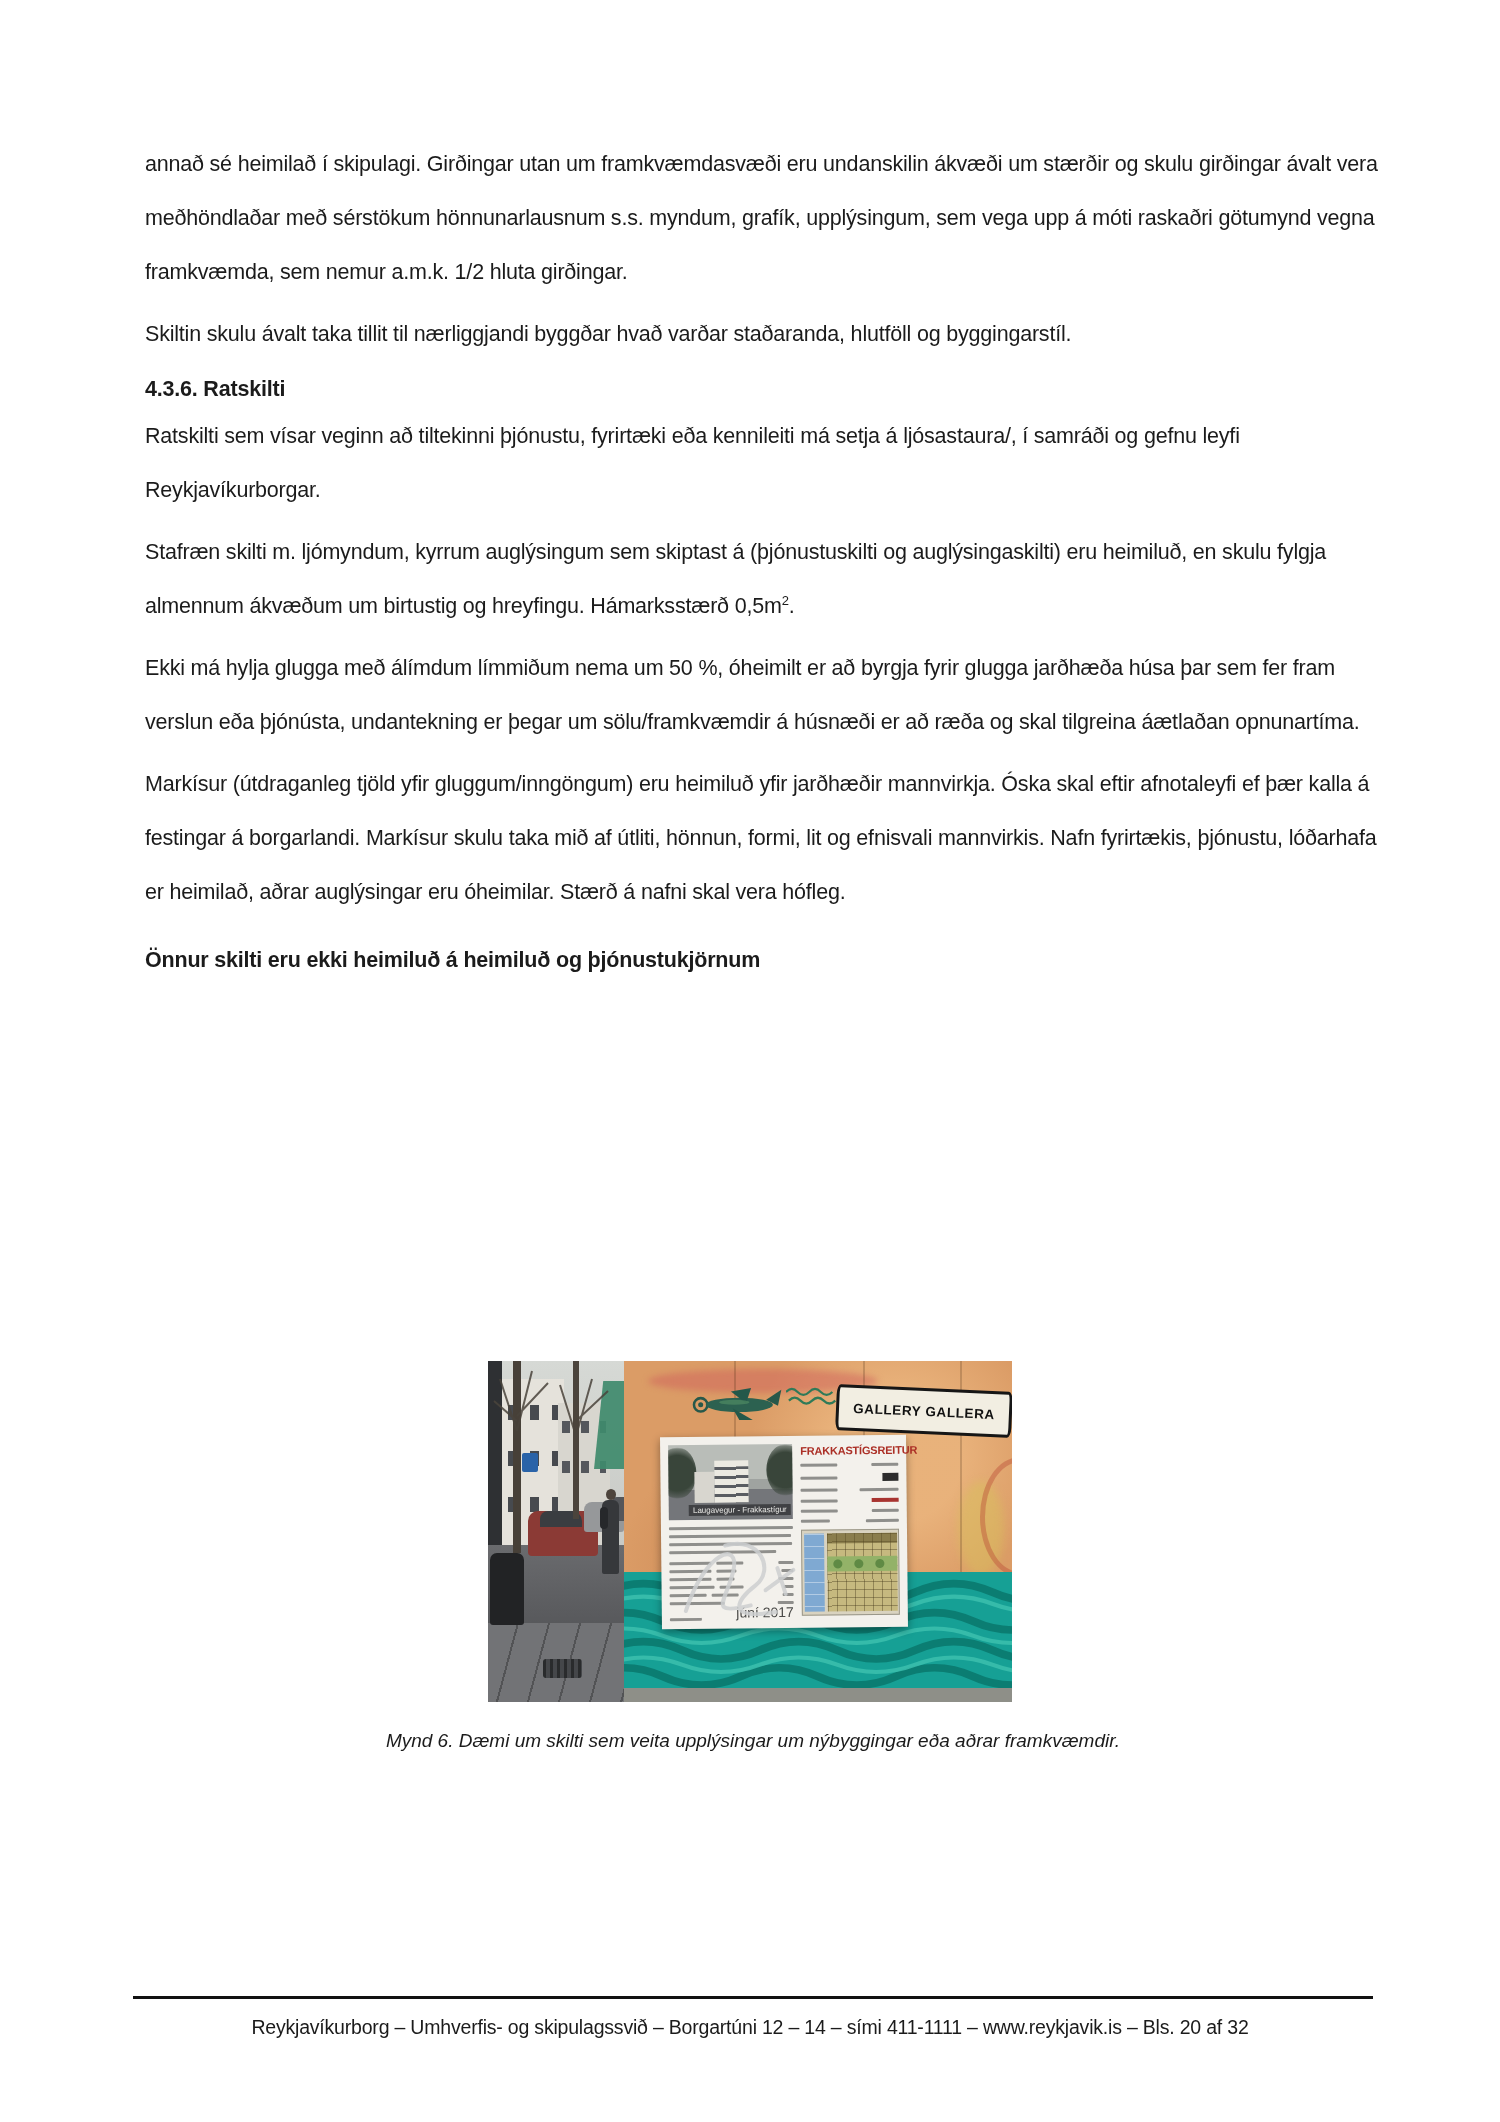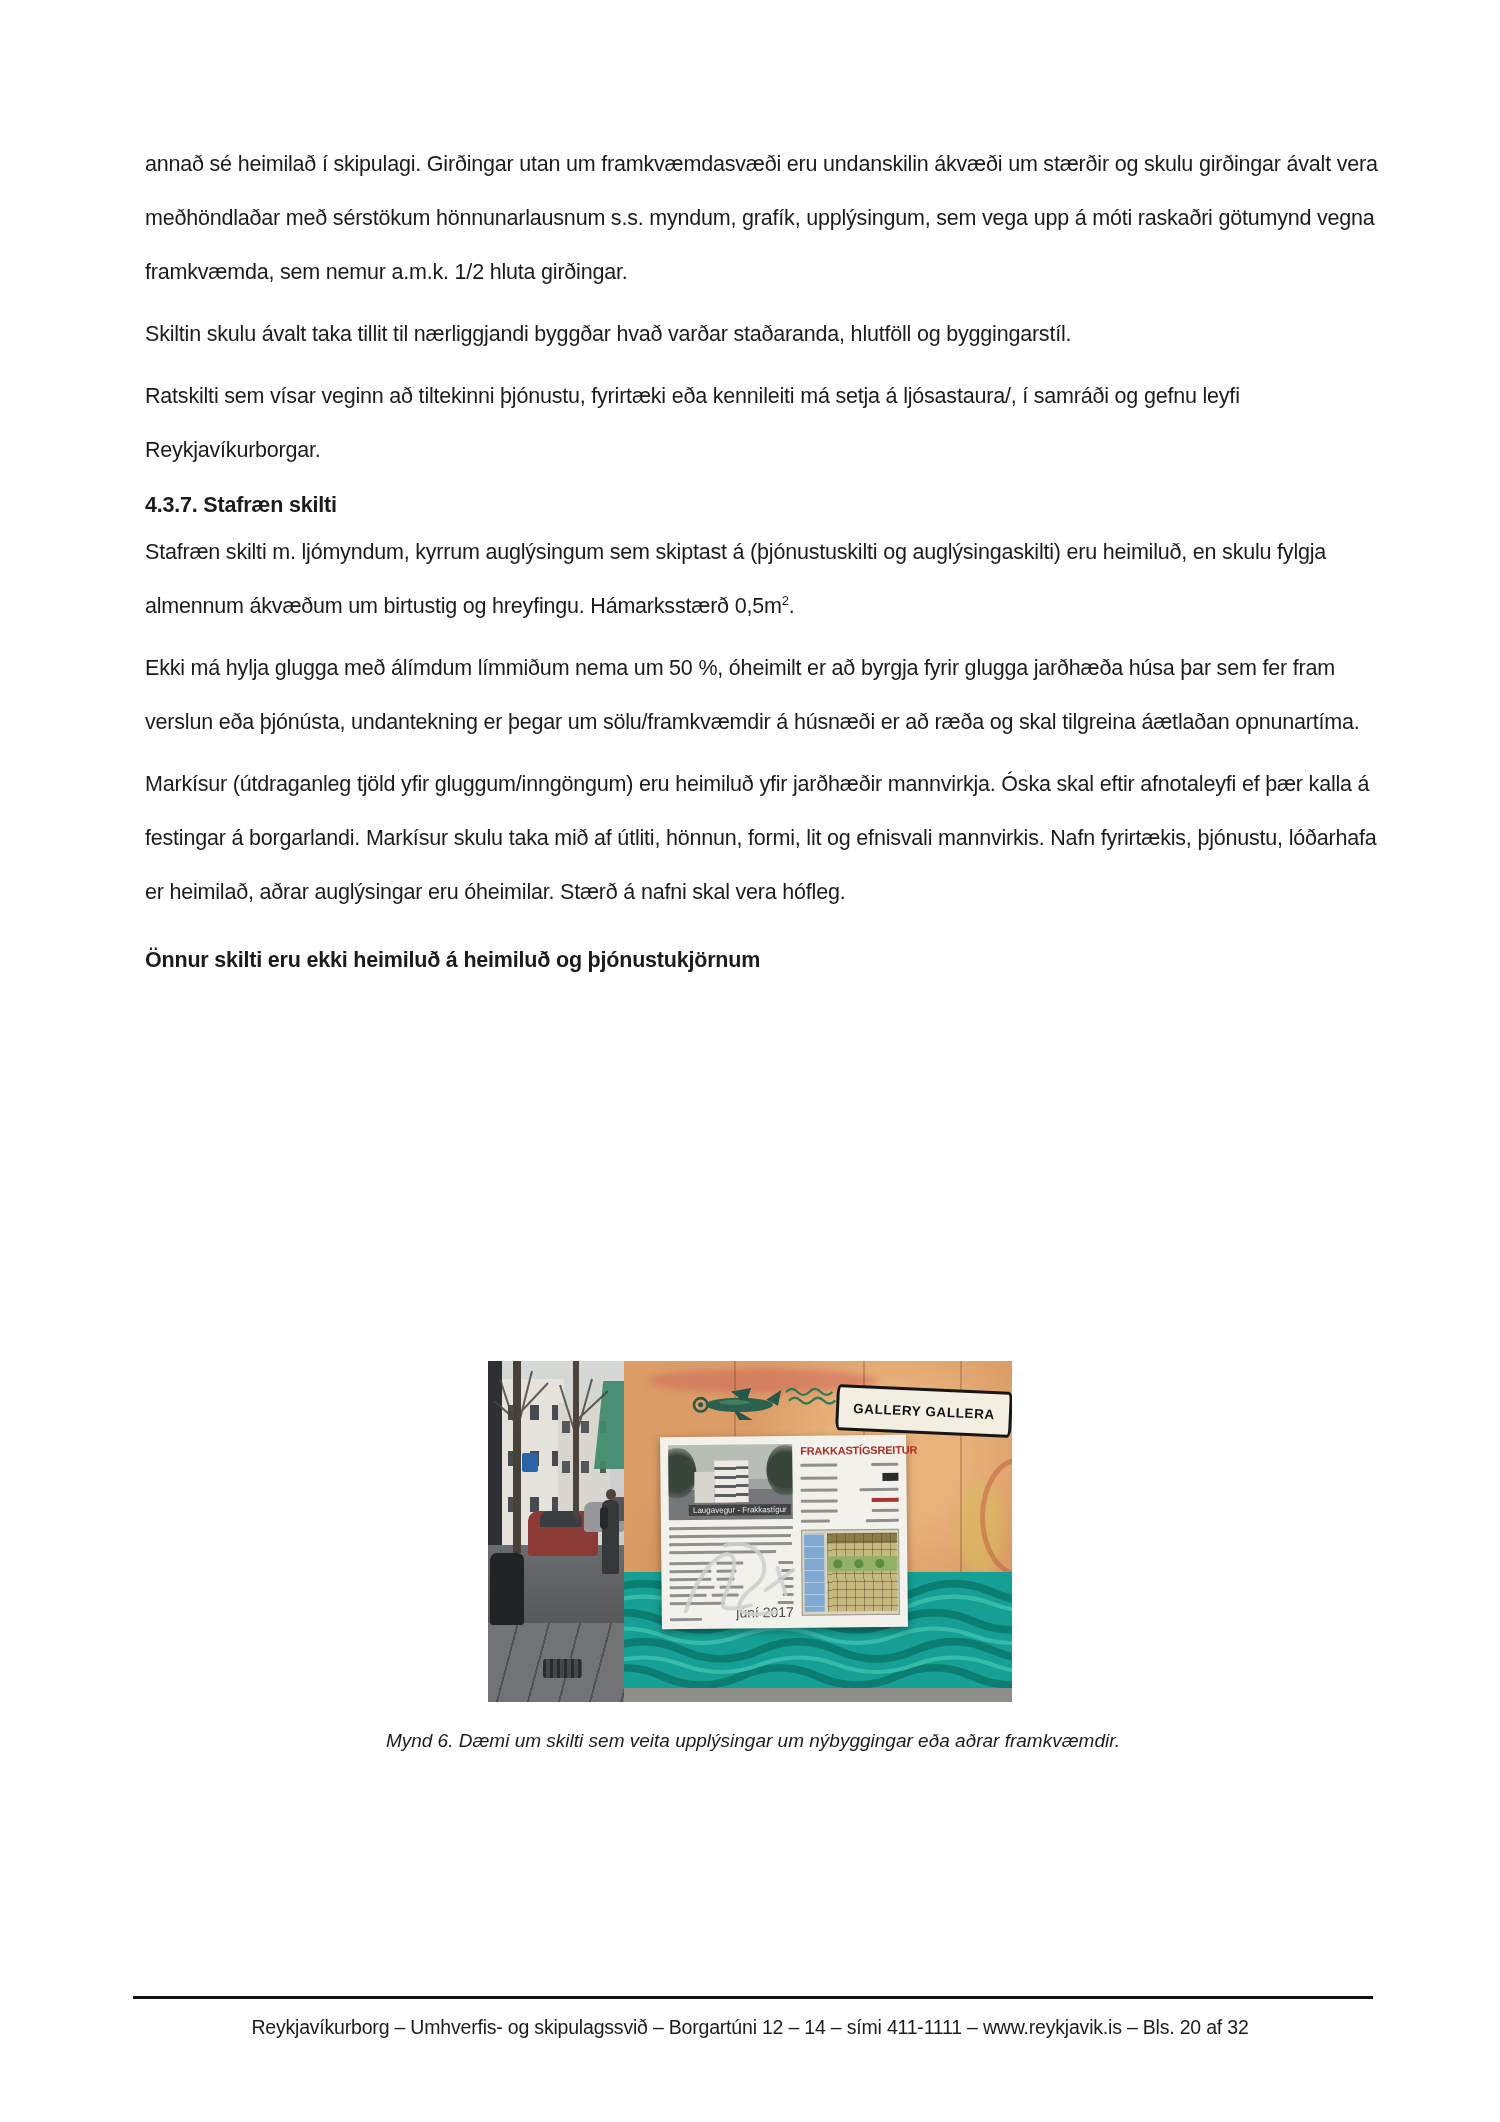--- a/index.html
+++ b/index.html
@@ -116,23 +116,23 @@
 </style>
 </head>
 <body>
 
 <div class="page">
 
   <div class="flow">
     <p class="body">annað sé heimilað í skipulagi. Girðingar utan um framkvæmdasvæði eru undanskilin ákvæði um stærðir og skulu girðingar ávalt vera meðhöndlaðar með sérstökum hönnunarlausnum s.s. myndum, grafík, upplýsingum, sem vega upp á móti raskaðri götumynd vegna framkvæmda, sem nemur a.m.k. 1/2 hluta girðingar.</p>
     <p class="body">Skiltin skulu ávalt taka tillit til nærliggjandi byggðar hvað varðar staðaranda, hlutföll og byggingarstíl.</p>
 
+    <h3 class="sec">4.3.6. Ratskilti</h3>
     <p class="body">Ratskilti sem vísar veginn að tiltekinni þjónustu, fyrirtæki eða kennileiti má setja á ljósastaura/, í samráði og gefnu leyfi Reykjavíkurborgar.</p>
 
-    <h3 class="sec">4.3.7. Stafræn skilti</h3>
     <p class="body"><span>Stafræn skilti m. ljómyndum, kyrrum auglýsingum sem skiptast á (þjónustuskilti og auglýsingaskilti) eru heimiluð, en skulu fylgja almennum ákvæðum um birtustig og hreyfingu. Hámarksstærð 0,5m</span><sup class="sq">2</sup><span>.</span></p>
 
     <p class="body">Ekki má hylja glugga með álímdum límmiðum nema um 50 %, óheimilt er að byrgja fyrir glugga jarðhæða húsa þar sem fer fram verslun eða þjónústa, undantekning er þegar um sölu/framkvæmdir á húsnæði er að ræða og skal tilgreina áætlaðan opnunartíma.</p>
     <p class="body">Markísur (útdraganleg tjöld yfir gluggum/inngöngum) eru heimiluð yfir jarðhæðir mannvirkja. Óska skal eftir afnotaleyfi ef þær kalla á festingar á borgarlandi. Markísur skulu taka mið af útliti, hönnun, formi, lit og efnisvali mannvirkis. Nafn fyrirtækis, þjónustu, lóðarhafa er heimilað, aðrar auglýsingar eru óheimilar. Stærð á nafni skal vera hófleg.</p>
     <p class="boldline">Önnur skilti eru ekki heimiluð á heimiluð og þjónustukjörnum</p>
   </div>
 
   <div class="photo">
 
     <div class="abs sky"></div>

